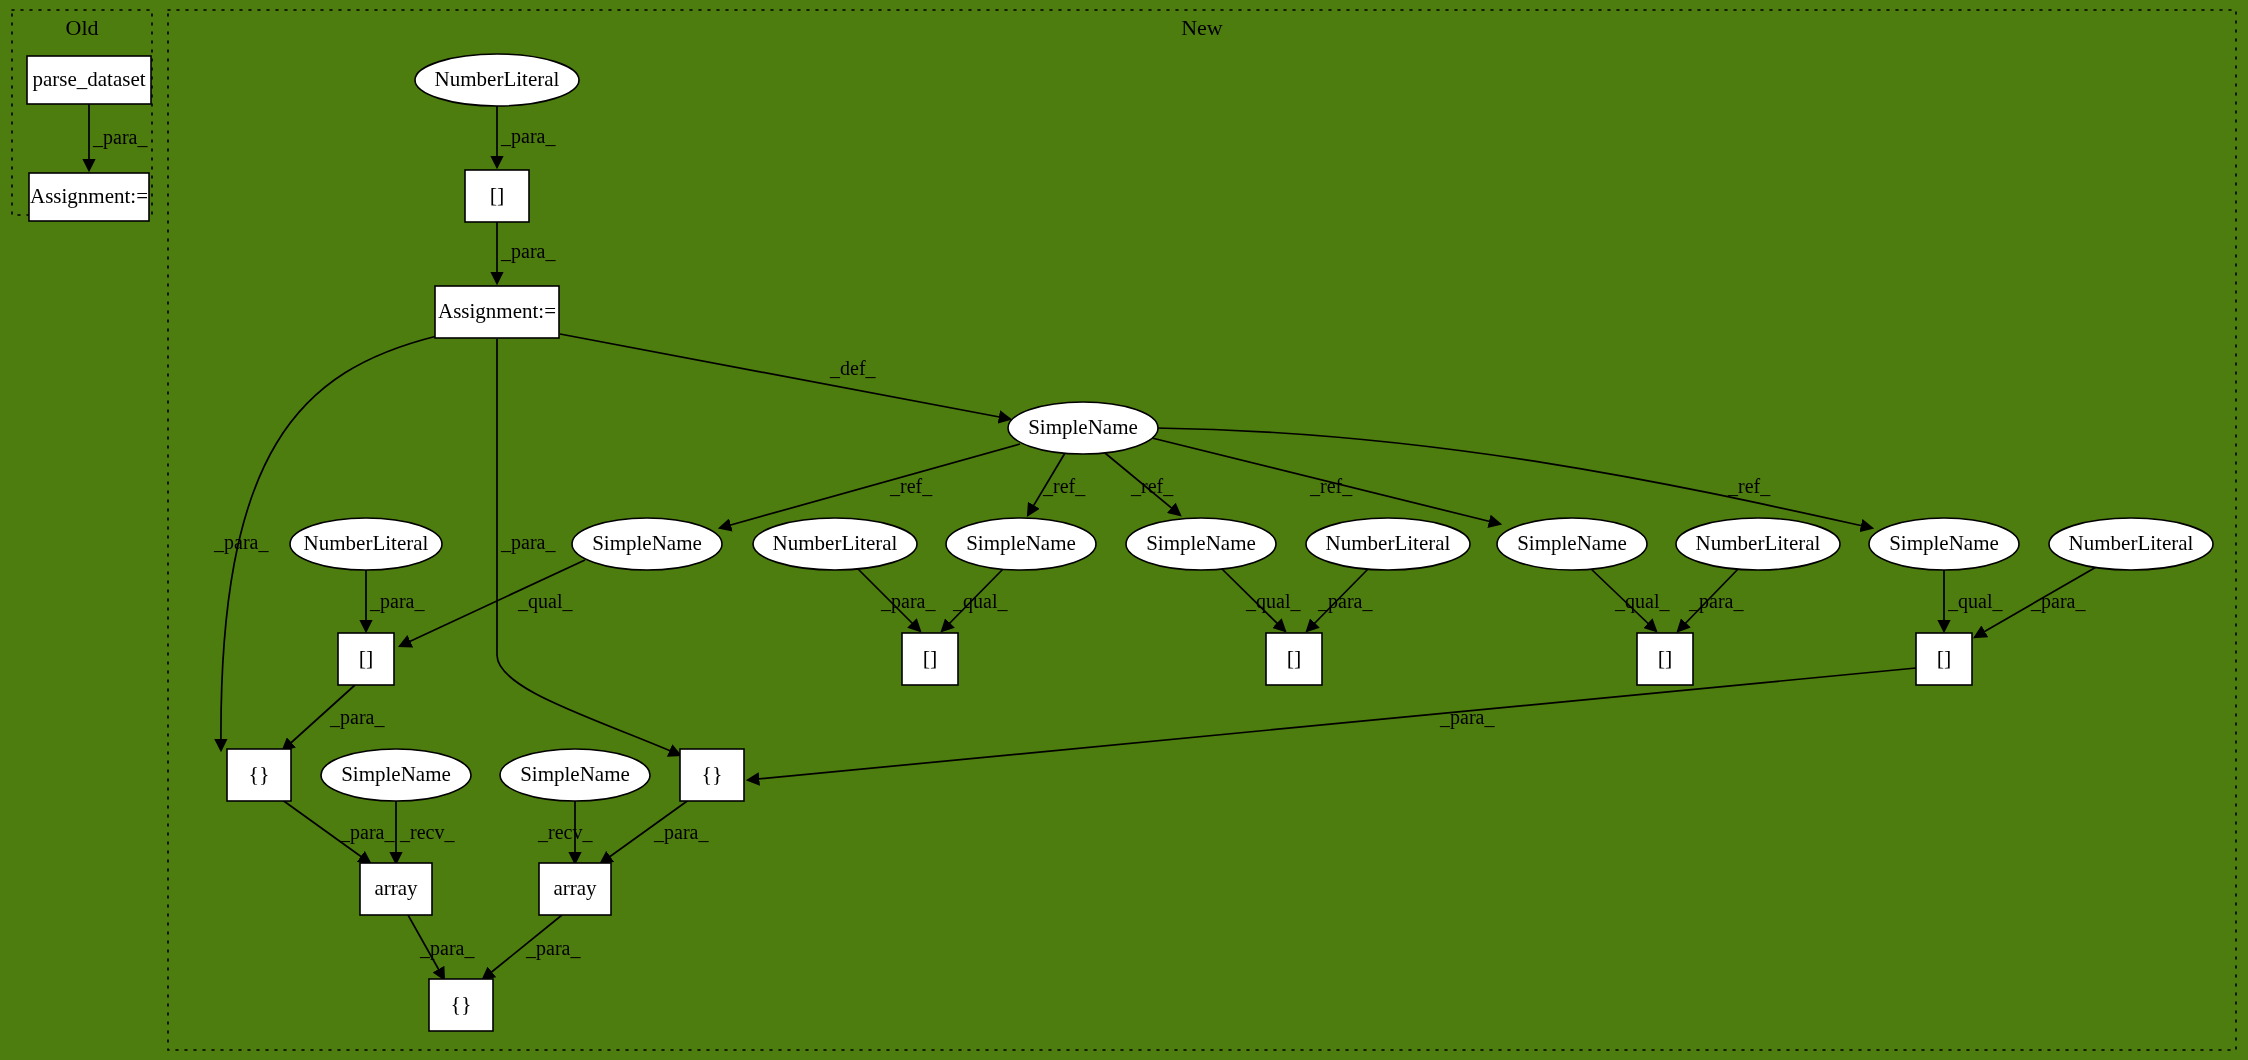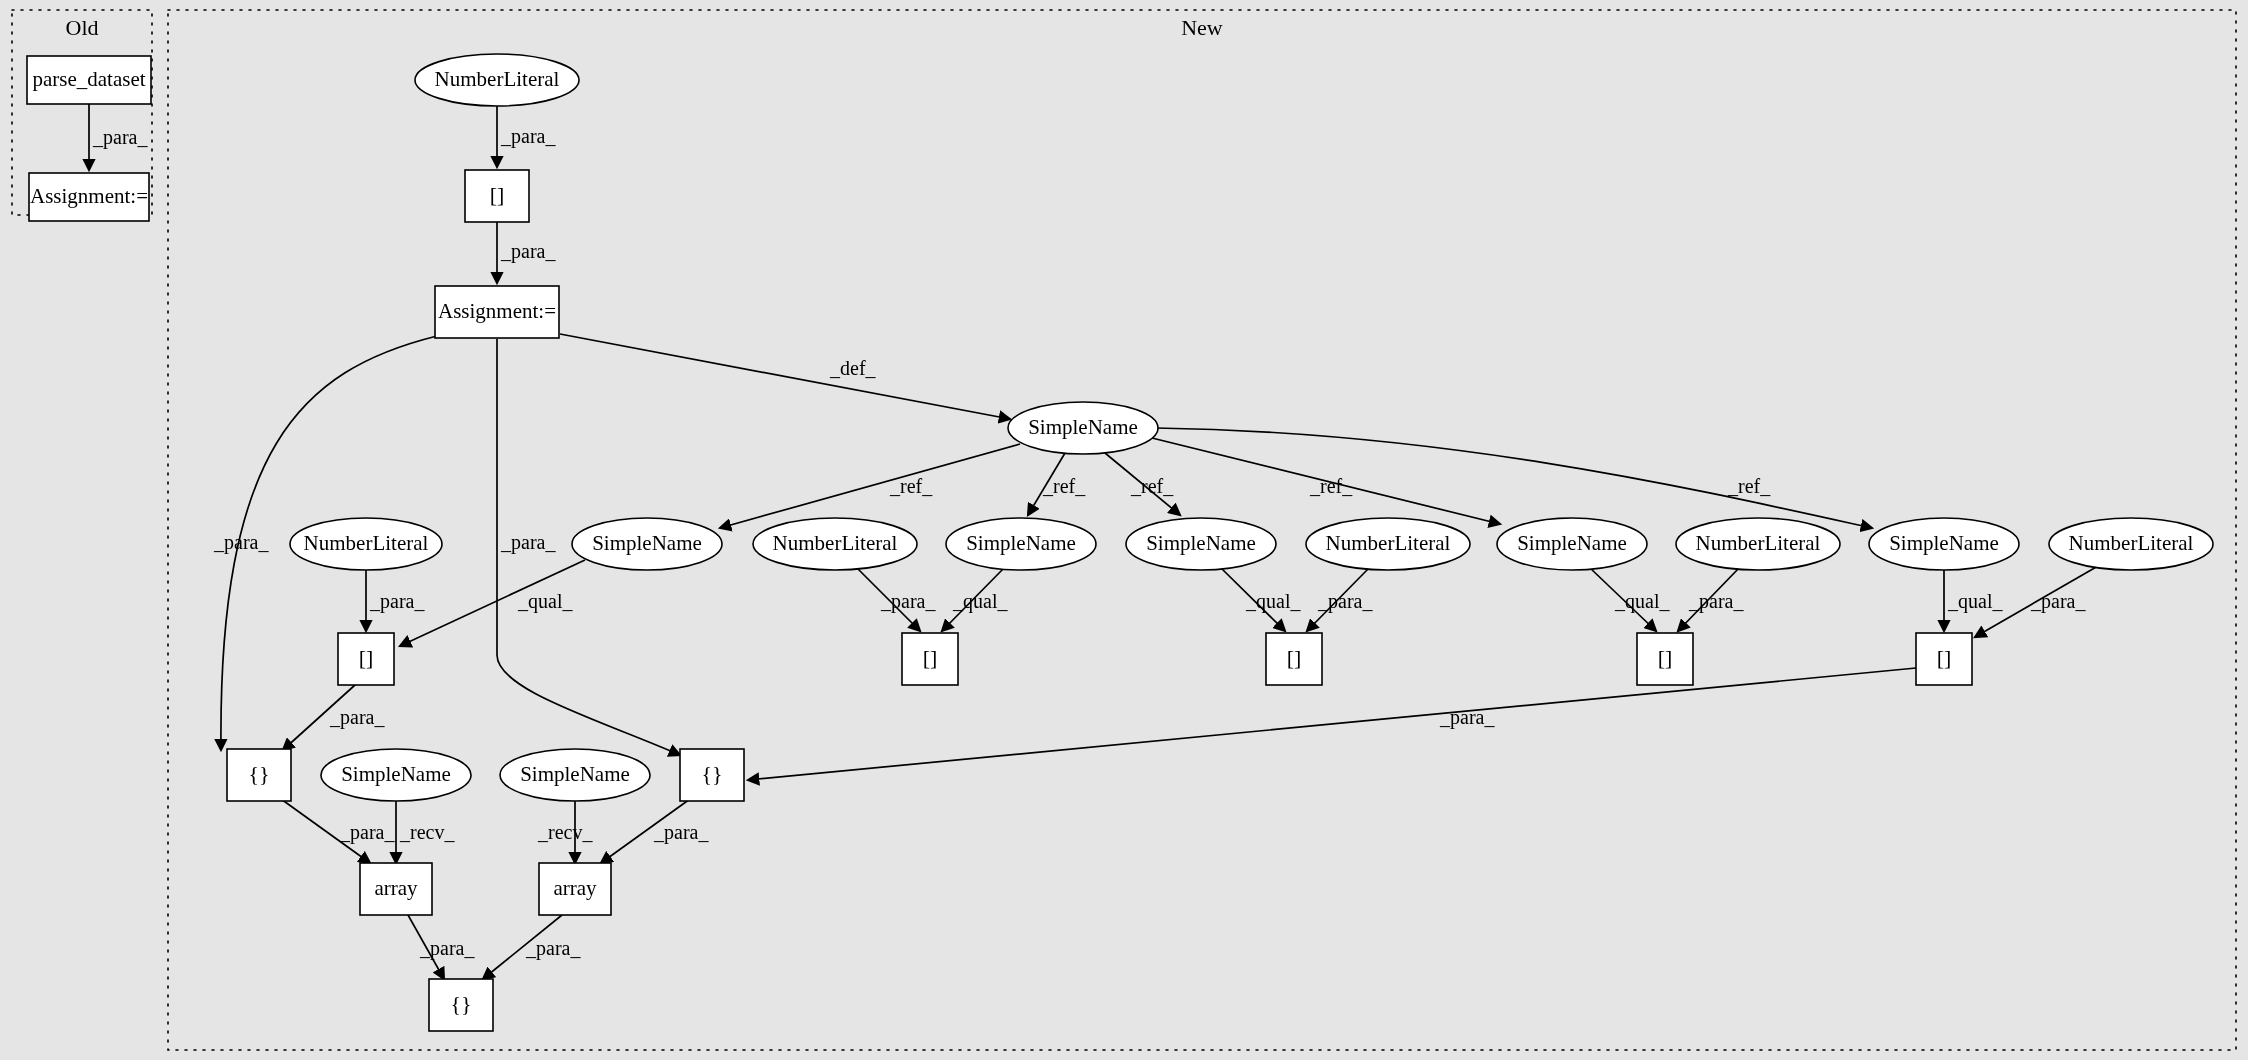--- a/index.html
+++ b/index.html
@@ -4,21 +4,21 @@
 <style>
   html, body {
     margin: 0;
     padding: 0;
     background: #ffffff;
   }
   #stage {
     position: relative;
     width: 2248px;
     height: 1060px;
-    background: #e5e5e5;
+    background: #4d7c0f;
     font-family: "Liberation Serif", "DejaVu Serif", serif;
     overflow: hidden;
   }
   svg.graph {
     position: absolute;
     left: 0;
     top: 0;
     width: 2248px;
     height: 1060px;
   }

